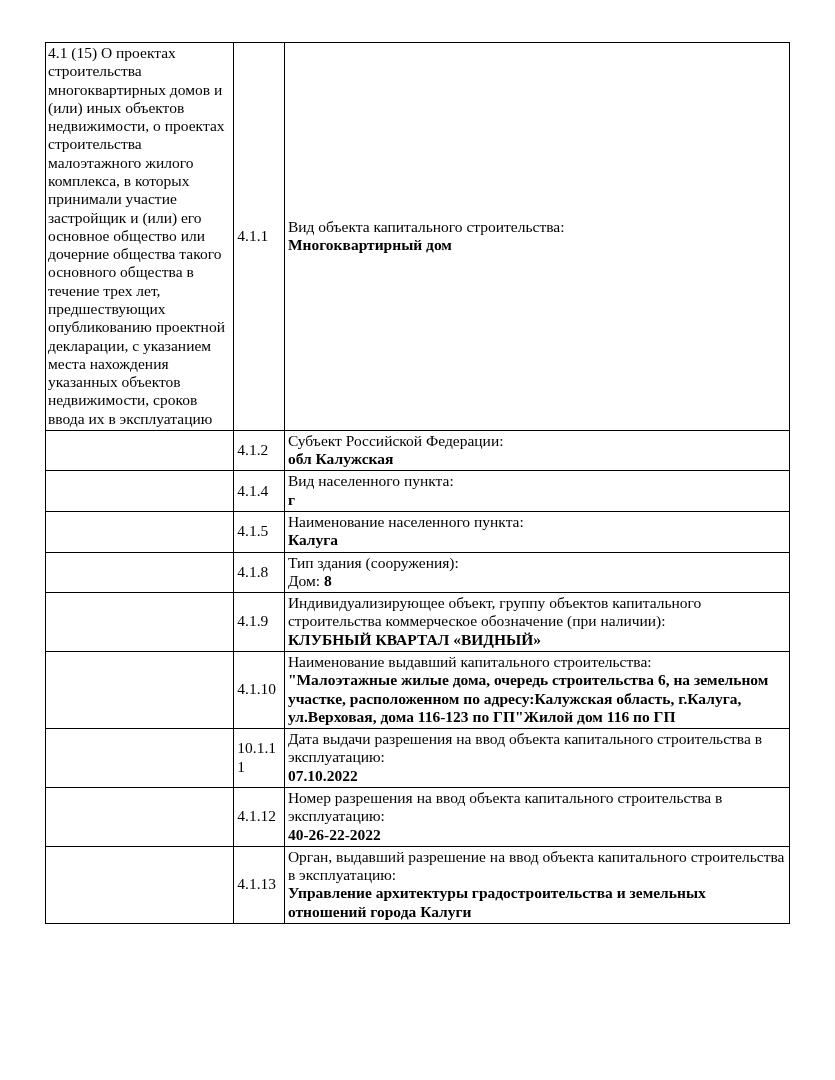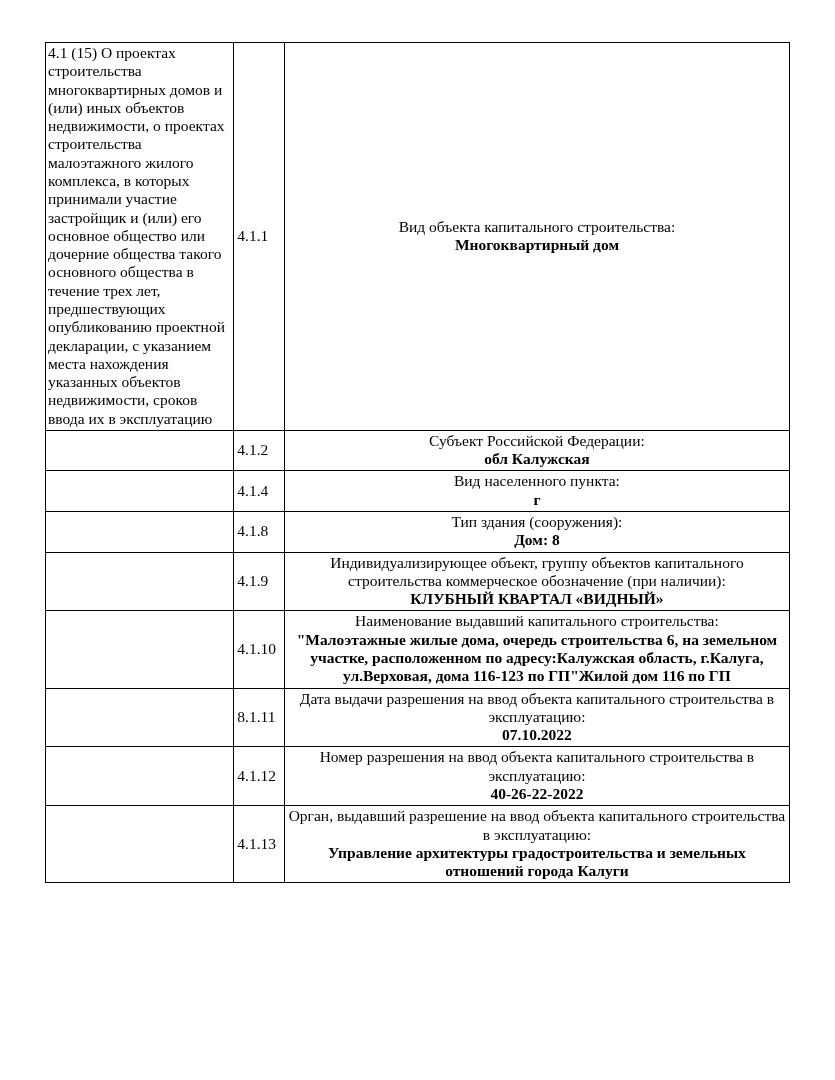--- a/index.html
+++ b/index.html
@@ -32,24 +32,23 @@
     width: 186px;
     vertical-align: top;
     padding: 1px 2px 2px 2px;
     hyphens: auto;
   }
   td.col-code {
     width: 50px;
   }
   td.col-content {
     width: 499px;
-    text-align: center;
   }
   .field-value { font-weight: bold; }
-  .field-value .plain { font-weight: bold; margin-top: 36px; }
+  .field-value .plain { font-weight: normal; margin-top: 36px; }
   .field-label { font-weight: normal; }
 </style>
 </head>
 <body>
 
 <table data-name="declaration-table">
   <colgroup>
     <col style="width:186px">
     <col style="width:50px">
     <col style="width:499px">
@@ -74,20 +73,28 @@
       <tr data-name="table-row">
         <td class="col-left" data-name="section-description-empty-cell"></td>
         <td class="col-code" data-name="row-code">4.1.4</td>
         <td class="col-content" data-name="row-content">
           <div class="field-label" data-name="field-label">Вид населенного пункта:</div>
           <div class="field-value" data-name="field-value"><span data-name="field-value-text">г</span></div>
         </td>
       </tr>
       <tr data-name="table-row">
         <td class="col-left" data-name="section-description-empty-cell"></td>
+        <td class="col-code" data-name="row-code">4.1.5</td>
+        <td class="col-content" data-name="row-content">
+          <div class="field-label" data-name="field-label">Наименование населенного пункта:</div>
+          <div class="field-value" data-name="field-value"><span data-name="field-value-text">Калуга</span></div>
+        </td>
+      </tr>
+      <tr data-name="table-row">
+        <td class="col-left" data-name="section-description-empty-cell"></td>
         <td class="col-code" data-name="row-code">4.1.8</td>
         <td class="col-content" data-name="row-content">
           <div class="field-label" data-name="field-label">Тип здания (сооружения):</div>
           <div class="field-value" data-name="field-value"><span class="plain" data-name="field-value-prefix">Дом: </span><span data-name="field-value-text">8</span></div>
         </td>
       </tr>
       <tr data-name="table-row">
         <td class="col-left" data-name="section-description-empty-cell"></td>
         <td class="col-code" data-name="row-code">4.1.9</td>
         <td class="col-content" data-name="row-content">
@@ -98,21 +105,21 @@
       <tr data-name="table-row">
         <td class="col-left" data-name="section-description-empty-cell"></td>
         <td class="col-code" data-name="row-code">4.1.10</td>
         <td class="col-content" data-name="row-content">
           <div class="field-label" data-name="field-label">Наименование выдавший капитального строительства:</div>
           <div class="field-value" data-name="field-value"><span data-name="field-value-text">"Малоэтажные жилые дома, очередь строительства 6, на земельном участке, расположенном по адресу:Калужская область, г.Калуга, ул.Верховая, дома 116-123 по ГП"Жилой дом 116 по ГП</span></div>
         </td>
       </tr>
       <tr data-name="table-row">
         <td class="col-left" data-name="section-description-empty-cell"></td>
-        <td class="col-code" data-name="row-code">8.1.11</td>
+        <td class="col-code" data-name="row-code">10.1.11</td>
         <td class="col-content" data-name="row-content">
           <div class="field-label" data-name="field-label">Дата выдачи разрешения на ввод объекта капитального строительства в эксплуатацию:</div>
           <div class="field-value" data-name="field-value"><span data-name="field-value-text">07.10.2022</span></div>
         </td>
       </tr>
       <tr data-name="table-row">
         <td class="col-left" data-name="section-description-empty-cell"></td>
         <td class="col-code" data-name="row-code">4.1.12</td>
         <td class="col-content" data-name="row-content">
           <div class="field-label" data-name="field-label">Номер разрешения на ввод объекта капитального строительства в эксплуатацию:</div>

